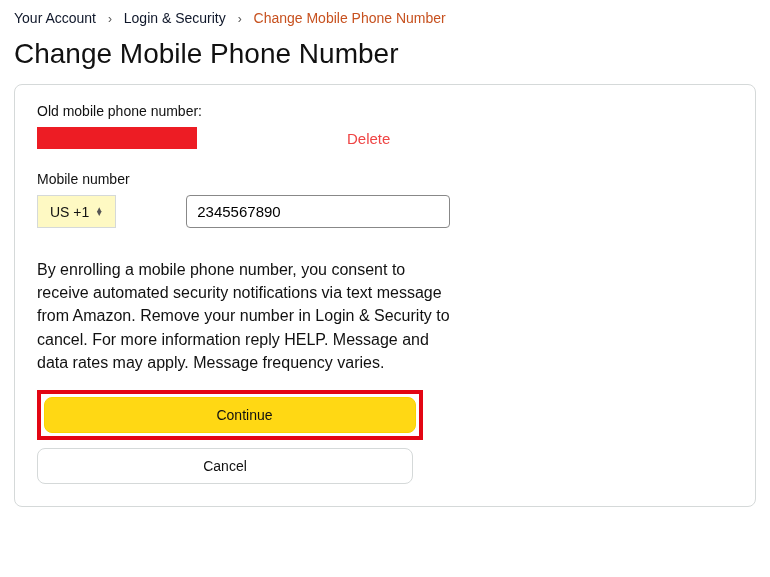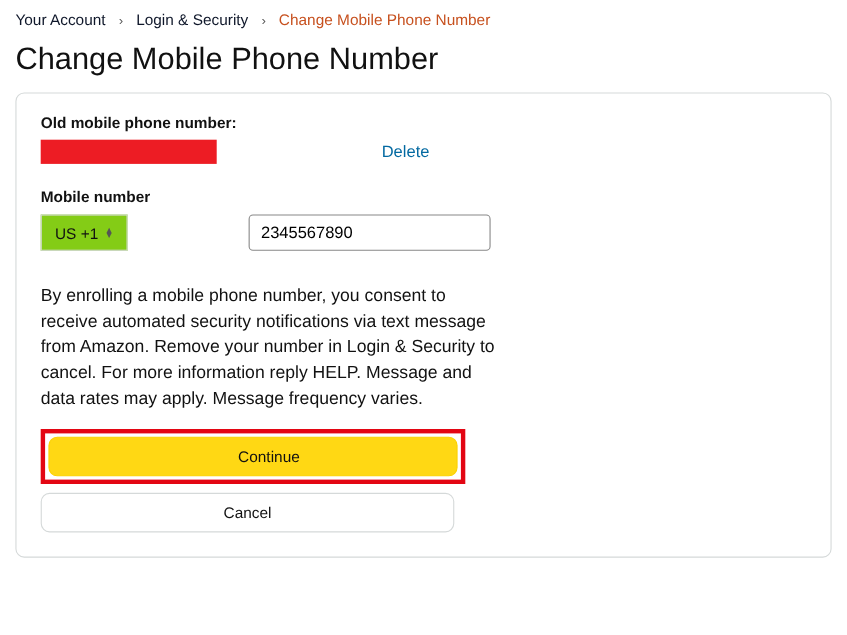--- a/index.html
+++ b/index.html
@@ -35,73 +35,72 @@
       font-weight: 400;
       margin-bottom: 14px;
       color: #111;
     }
     .panel {
       border: 1px solid #d5d9d9;
       border-radius: 8px;
       padding: 18px 22px 22px 22px;
     }
     .label {
-      font-weight: 700;
+      font-weight: 400;
       font-size: 14px;
       margin-bottom: 8px;
       display: block;
     }
     .old-row {
       display: flex;
       align-items: center;
       margin-bottom: 22px;
     }
     .redacted {
       width: 160px;
       height: 22px;
       background: #ED1C24;
       margin-right: 150px;
     }
     .delete-link {
-      color: #0369a1;
+      color: #ef4444;
       text-decoration: none;
       font-size: 15px;
       cursor: pointer;
     }
     .input-row {
       display: flex;
       gap: 70px;
       margin-bottom: 30px;
     }
     .country-select {
       border: 1px solid #d5d9d9;
       border-radius: 0;
-      background: #84cc16;
+      background: #fef9c3;
       padding: 7px 12px;
       font-size: 14px;
       display: flex;
       align-items: center;
       gap: 6px;
       cursor: pointer;
     }
     .country-select .caret {
       display: inline-flex;
       flex-direction: column;
       line-height: 4px;
       font-size: 8px;
       color: #555;
     }
     .phone-input {
       border: 1px solid #888;
       border-radius: 4px;
       padding: 7px 10px;
       font-size: 15px;
-      width: 220px;
+      width: 264px;
       outline: none;
-      margin-left: 40px;
     }
     .consent {
       font-size: 16px;
       line-height: 1.45;
       max-width: 415px;
       margin-bottom: 16px;
     }
     .highlight-frame {
       border: 4px solid #E30613;
       padding: 3px;

